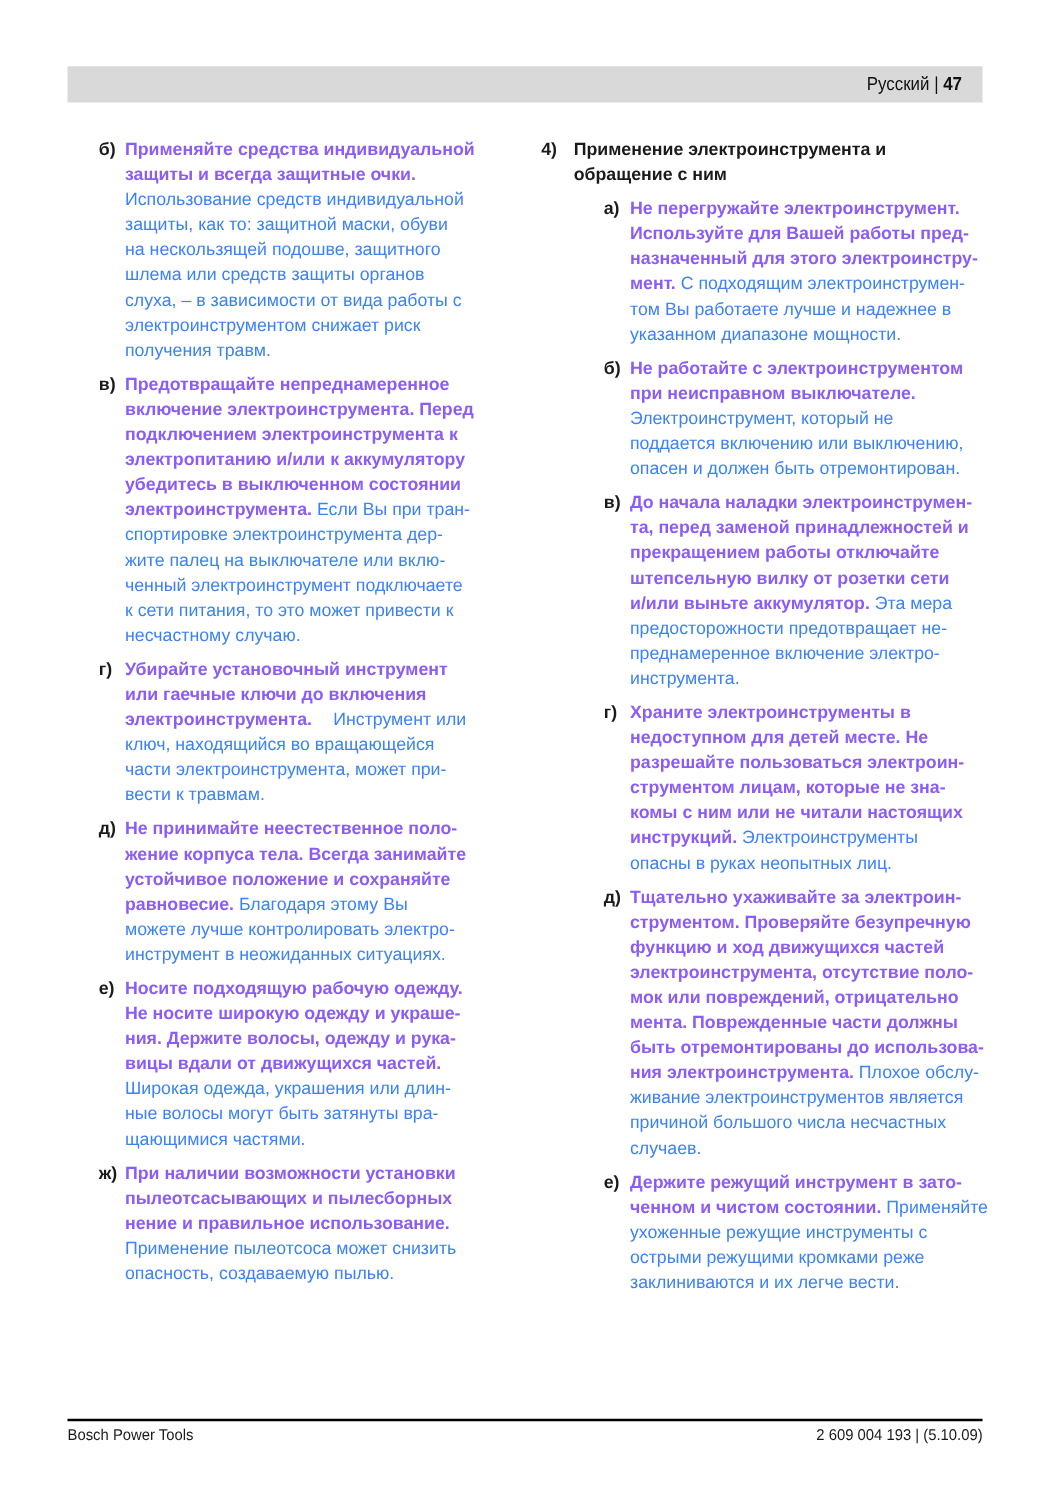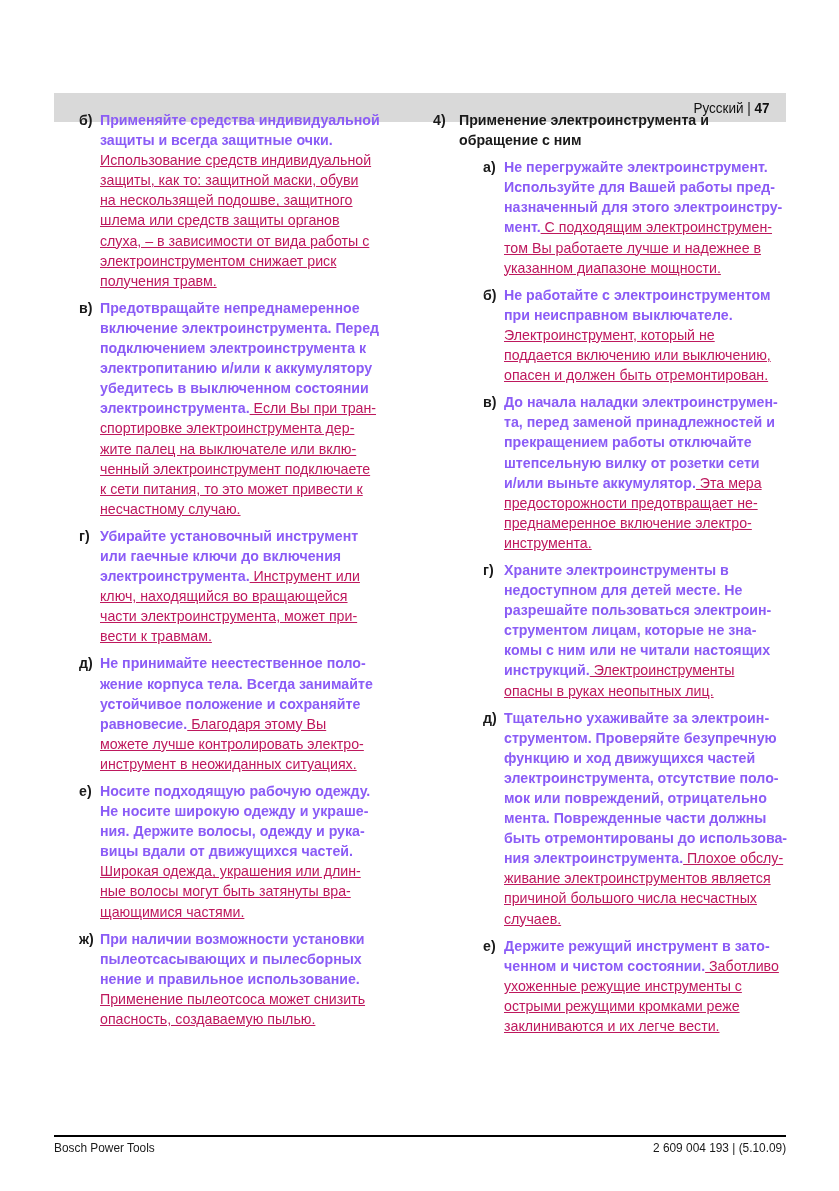--- a/index.html
+++ b/index.html
@@ -4,35 +4,34 @@
 <style>
   html, body { margin: 0; padding: 0; background: #ffffff; }
   body {
     width: 839px; height: 1191px; position: relative; overflow: hidden;
     font-family: "Liberation Sans", "DejaVu Sans", sans-serif;
     color: #1a1a1a;
   }
   .header-bar {
     position: absolute; left: 54px; top: 53px; width: 732px; height: 29px;
     background: #d9d9d9;
-    margin-top: 40px;
   }
   .header-text {
     position: absolute; right: 16px; top: 6px; font-size: 15px; line-height: 17px;
     color: #111;
     transform: scaleX(0.9); transform-origin: right center;
   }
   .header-text .pg { font-weight: bold; }
   .col { position: absolute; top: 110px; font-size: 14.2px; line-height: 20.1px; }
   .col-left { left: 79px; width: 335px; }
   .col-right { left: 433px; width: 358px; }
   .item { position: relative; padding-left: 21px; margin-bottom: 7px; }
   .item .lbl { position: absolute; left: 0; top: 0; font-weight: bold; }
   .item b { font-weight: bold; color: #8b5cf6; }
-  .item .norm { color: #be185d; text-decoration: underline; }
+  .item .norm { color: #3b82f6; }
   .section { position: relative; padding-left: 26px; margin-bottom: 7px; font-weight: bold; }
   .section .lbl { position: absolute; left: 0; top: 0; }
   .sub { margin-left: 26px; padding-left: 24px; }
   .ln { display: block; white-space: nowrap; }
   .footer-line {
     position: absolute; left: 54px; top: 1135px; width: 732px; height: 2px; background: #000;
   }
   .footer-left { position: absolute; left: 54px; top: 1141px; font-size: 12.5px; line-height: 14px; transform: scaleX(0.95); transform-origin: left center; }
   .footer-right { position: absolute; right: 53px; top: 1141px; font-size: 12.5px; line-height: 14px; transform: scaleX(0.95); transform-origin: right center; }
 </style>
@@ -67,21 +66,21 @@
       <span class="ln norm">спортировке электроинструмента дер-</span>
       <span class="ln norm">жите палец на выключателе или вклю-</span>
       <span class="ln norm">ченный электроинструмент подключаете</span>
       <span class="ln norm">к сети питания, то это может привести к</span>
       <span class="ln norm">несчастному случаю.</span>
     </div>
     <div class="item">
       <span class="lbl">г)</span>
       <b class="ln">Убирайте установочный инструмент</b>
       <b class="ln">или гаечные ключи до включения</b>
-      <span class="ln"><b>электроинструмента.</b><span class="norm" style="white-space: pre;"> Инструмент или</span></span>
+      <span class="ln"><b>электроинструмента.</b><span class="norm" style="white-space: pre; margin-left: 13px;"> Инструмент или</span></span>
       <span class="ln norm">ключ, находящийся во вращающейся</span>
       <span class="ln norm">части электроинструмента, может при-</span>
       <span class="ln norm">вести к травмам.</span>
     </div>
     <div class="item">
       <span class="lbl">д)</span>
       <b class="ln">Не принимайте неестественное поло-</b>
       <b class="ln">жение корпуса тела. Всегда занимайте</b>
       <b class="ln">устойчивое положение и сохраняйте</b>
       <span class="ln"><b>равновесие.</b><span class="norm" style="white-space: pre;"> Благодаря этому Вы</span></span>
@@ -163,21 +162,21 @@
         <b class="ln">мента. Поврежденные части должны</b>
         <b class="ln">быть отремонтированы до использова-</b>
         <span class="ln"><b>ния электроинструмента.</b><span class="norm" style="white-space: pre;"> Плохое обслу-</span></span>
         <span class="ln norm">живание электроинструментов является</span>
         <span class="ln norm">причиной большого числа несчастных</span>
         <span class="ln norm">случаев.</span>
       </div>
       <div class="item">
         <span class="lbl">е)</span>
         <b class="ln">Держите режущий инструмент в зато-</b>
-        <span class="ln"><b>ченном и чистом состоянии.</b><span class="norm" style="white-space: pre;"> Заботливо</span></span>
+        <span class="ln"><b>ченном и чистом состоянии.</b><span class="norm" style="white-space: pre;"> Применяйте</span></span>
         <span class="ln norm">ухоженные режущие инструменты с</span>
         <span class="ln norm">острыми режущими кромками реже</span>
         <span class="ln norm">заклиниваются и их легче вести.</span>
       </div>
     </div>
 </div>
 
 <div class="footer-line"></div>
 <div class="footer-left">Bosch Power Tools</div>
 <div class="footer-right">2 609 004 193 | (5.10.09)</div>

